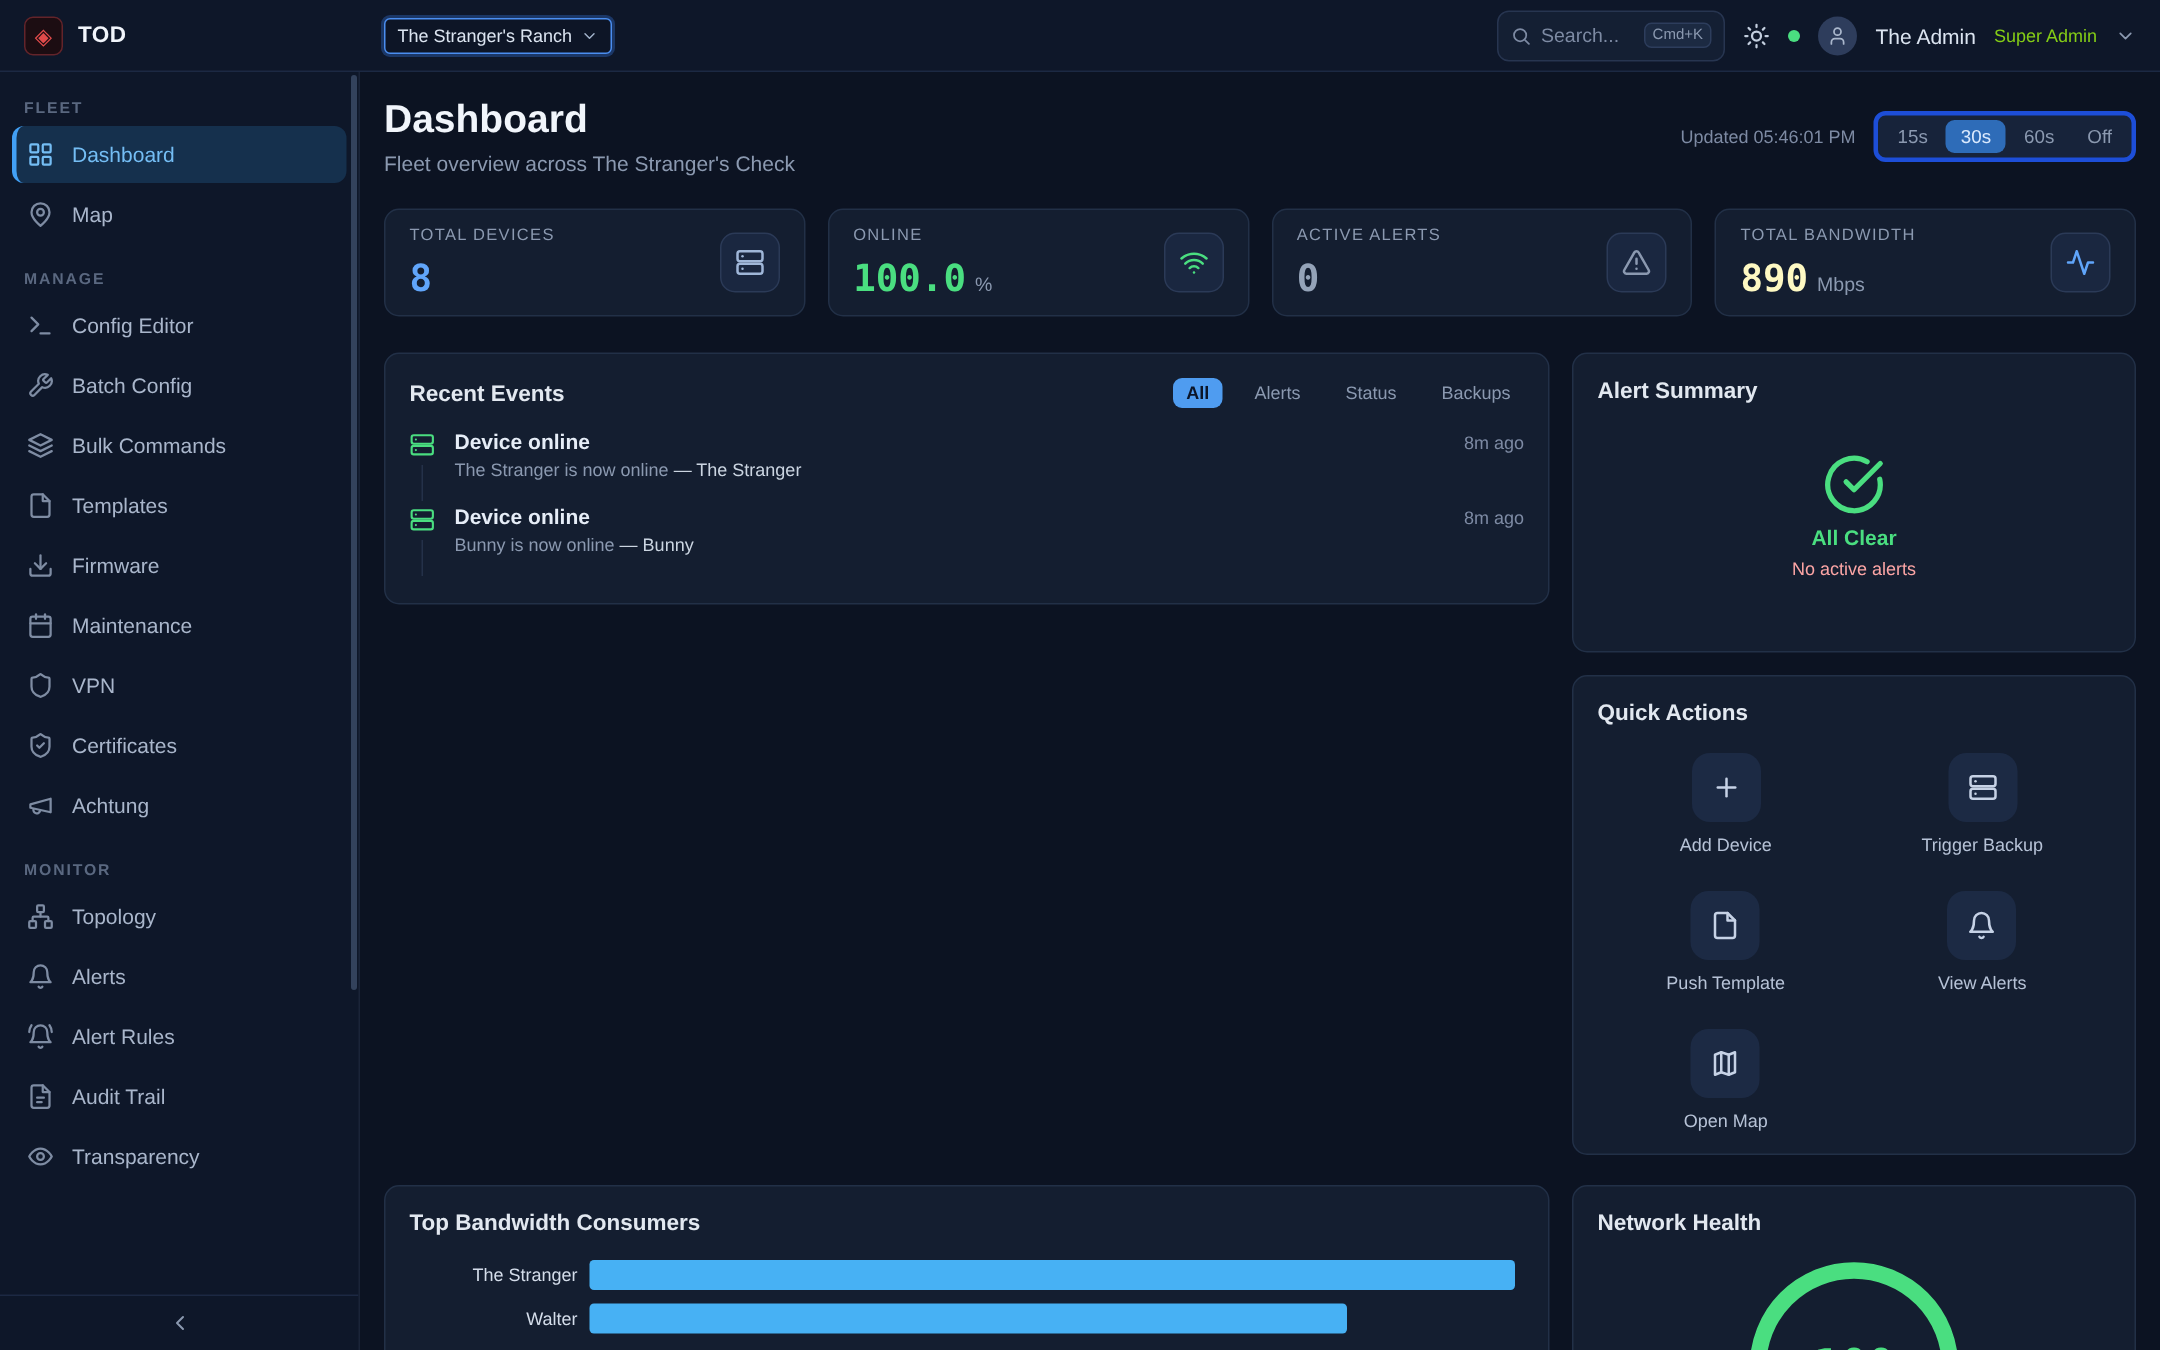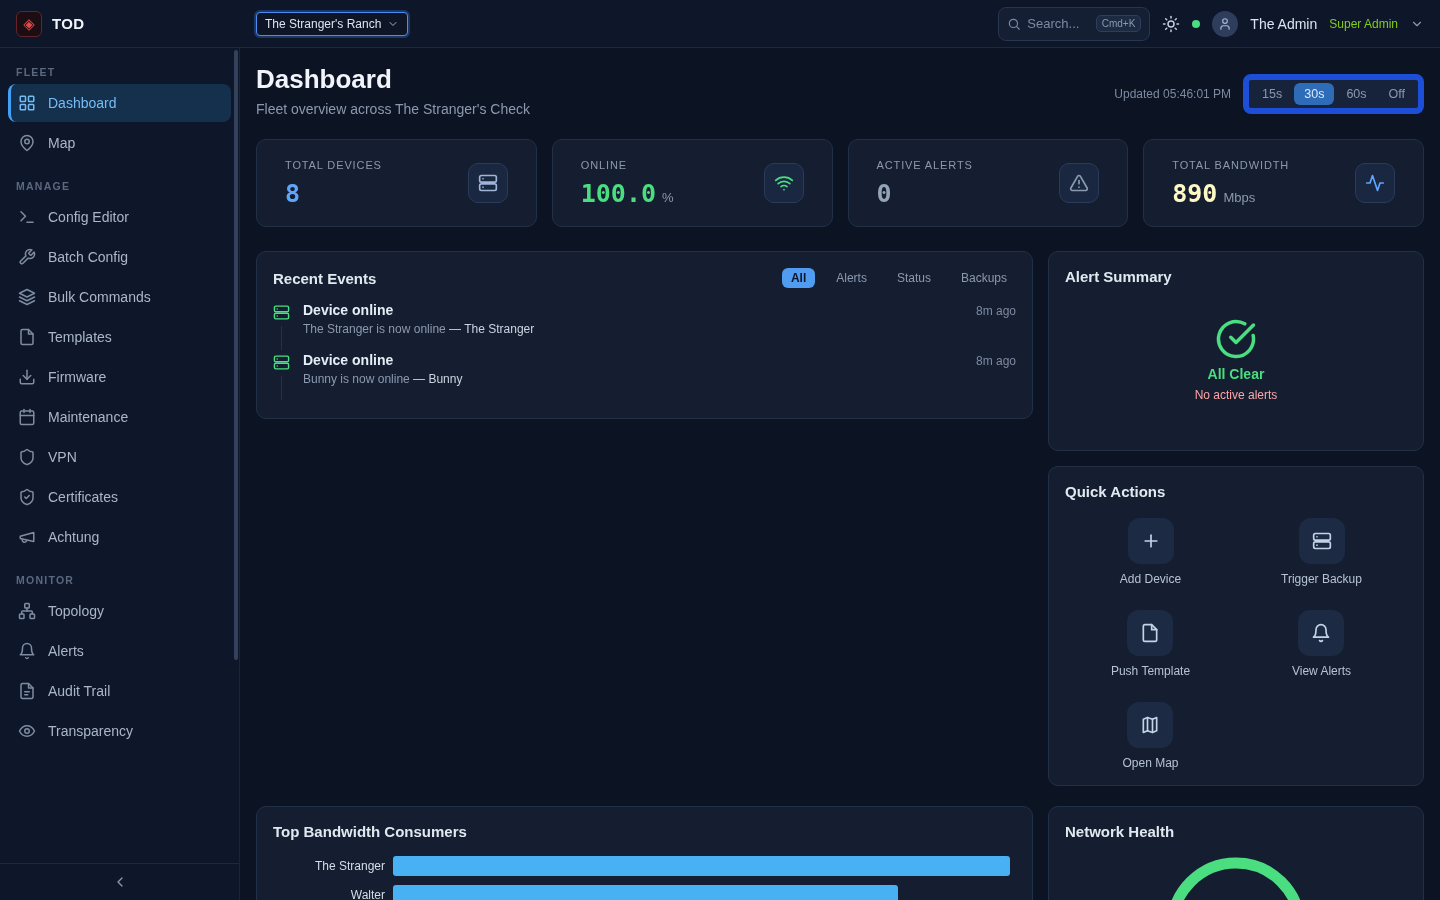--- a/index.html
+++ b/index.html
@@ -43,30 +43,30 @@
         display:flex;align-items:center;justify-content:center;cursor:pointer}
   .collapse .icon{width:16px;height:16px;color:#8b99b0}
 
   
   .main{padding:16px 16px 0;overflow:hidden;background:#0c1322}
   .page-head{display:flex;justify-content:space-between;align-items:flex-start;margin-bottom:22px}
   h1{font-size:26px;font-weight:700;color:#f1f5fb}
   .subtitle{margin-top:6px;font-size:14px;color:#8b99b0}
   .head-right{display:flex;align-items:center;gap:12px;margin-top:10px}
   .updated{font-size:12px;color:#7d8aa3}
-  .segmented{display:flex;gap:2px;background:#17233a;border:6px solid #1d4ed8;border-radius:8px;padding:3px}
+  .segmented{display:flex;gap:2px;background:#17233a;border:3px solid #1d4ed8;border-radius:8px;padding:3px}
   .seg-btn{border:none;background:transparent;color:#8b99b0;font-size:12.5px;padding:4px 10px;border-radius:6px;
         font-family:inherit;cursor:pointer}
   .seg-btn.active{background:#2e6cb8;color:#dbeafe}
 
   .card{background:#141e30;border:1px solid #223047;border-radius:10px}
   h2{font-size:15px;font-weight:600;color:#e2e8f0}
 
   .stats-row{display:grid;grid-template-columns:repeat(4,1fr);gap:15px}
-  .stat-card{height:88px;padding:14px 28px;display:flex;justify-content:space-between;align-items:center}
+  .stat-card{height:72px;padding:14px 16px;display:flex;justify-content:space-between;align-items:center}
   .stat-label{font-size:11px;letter-spacing:.08em;color:#8b99b0;text-transform:uppercase;margin-bottom:8px}
   .stat-value-row{display:flex;align-items:baseline}
   .stat-value{font-family:"DejaVu Sans Mono",monospace;font-size:25px;font-weight:700}
   .stat-unit{font-size:13px;color:#8b99b0;margin-left:6px}
   .stat-iconbox{width:40px;height:40px;border-radius:10px;background:#1a2740;border:1px solid #2b3a57;
         display:flex;align-items:center;justify-content:center}
   .stat-iconbox svg{width:20px;height:20px}
 
   .content-grid{display:grid;grid-template-columns:1fr 376px;gap:20px 15px;align-items:start;margin-top:24px}
   .right-stack{display:flex;flex-direction:column;gap:15px}
@@ -300,20 +300,31 @@
             <svg viewBox="0 0 24 24" fill="none" stroke="currentColor" stroke-width="2" stroke-linecap="round" stroke-linejoin="round">
               <path d="M6 8a6 6 0 0 1 12 0c0 7 3 9 3 9H3s3-2 3-9"></path>
               <path d="M10.3 21a1.94 1.94 0 0 0 3.4 0"></path>
             </svg>
           </span>
           <span class="nav-text">Alerts</span>
         </div>
         <div class="nav-item">
           <span class="icon nav-icon">
             <svg viewBox="0 0 24 24" fill="none" stroke="currentColor" stroke-width="2" stroke-linecap="round" stroke-linejoin="round">
+              <path d="M6 8a6 6 0 0 1 12 0c0 7 3 9 3 9H3s3-2 3-9"></path>
+              <path d="M10.3 21a1.94 1.94 0 0 0 3.4 0"></path>
+              <path d="M4 2C2.8 3.7 2 5.7 2 8"></path>
+              <path d="M22 8c0-2.3-.8-4.3-2-6"></path>
+            </svg>
+          </span>
+          <span class="nav-text">Alert Rules</span>
+        </div>
+        <div class="nav-item">
+          <span class="icon nav-icon">
+            <svg viewBox="0 0 24 24" fill="none" stroke="currentColor" stroke-width="2" stroke-linecap="round" stroke-linejoin="round">
               <path d="M14 2H6a2 2 0 0 0-2 2v16a2 2 0 0 0 2 2h12a2 2 0 0 0 2-2V8z"></path>
               <polyline points="14 2 14 8 20 8"></polyline>
               <line x1="9" y1="13" x2="15" y2="13"></line>
               <line x1="9" y1="17" x2="13" y2="17"></line>
             </svg>
           </span>
           <span class="nav-text">Audit Trail</span>
         </div>
         <div class="nav-item">
           <span class="icon nav-icon">

